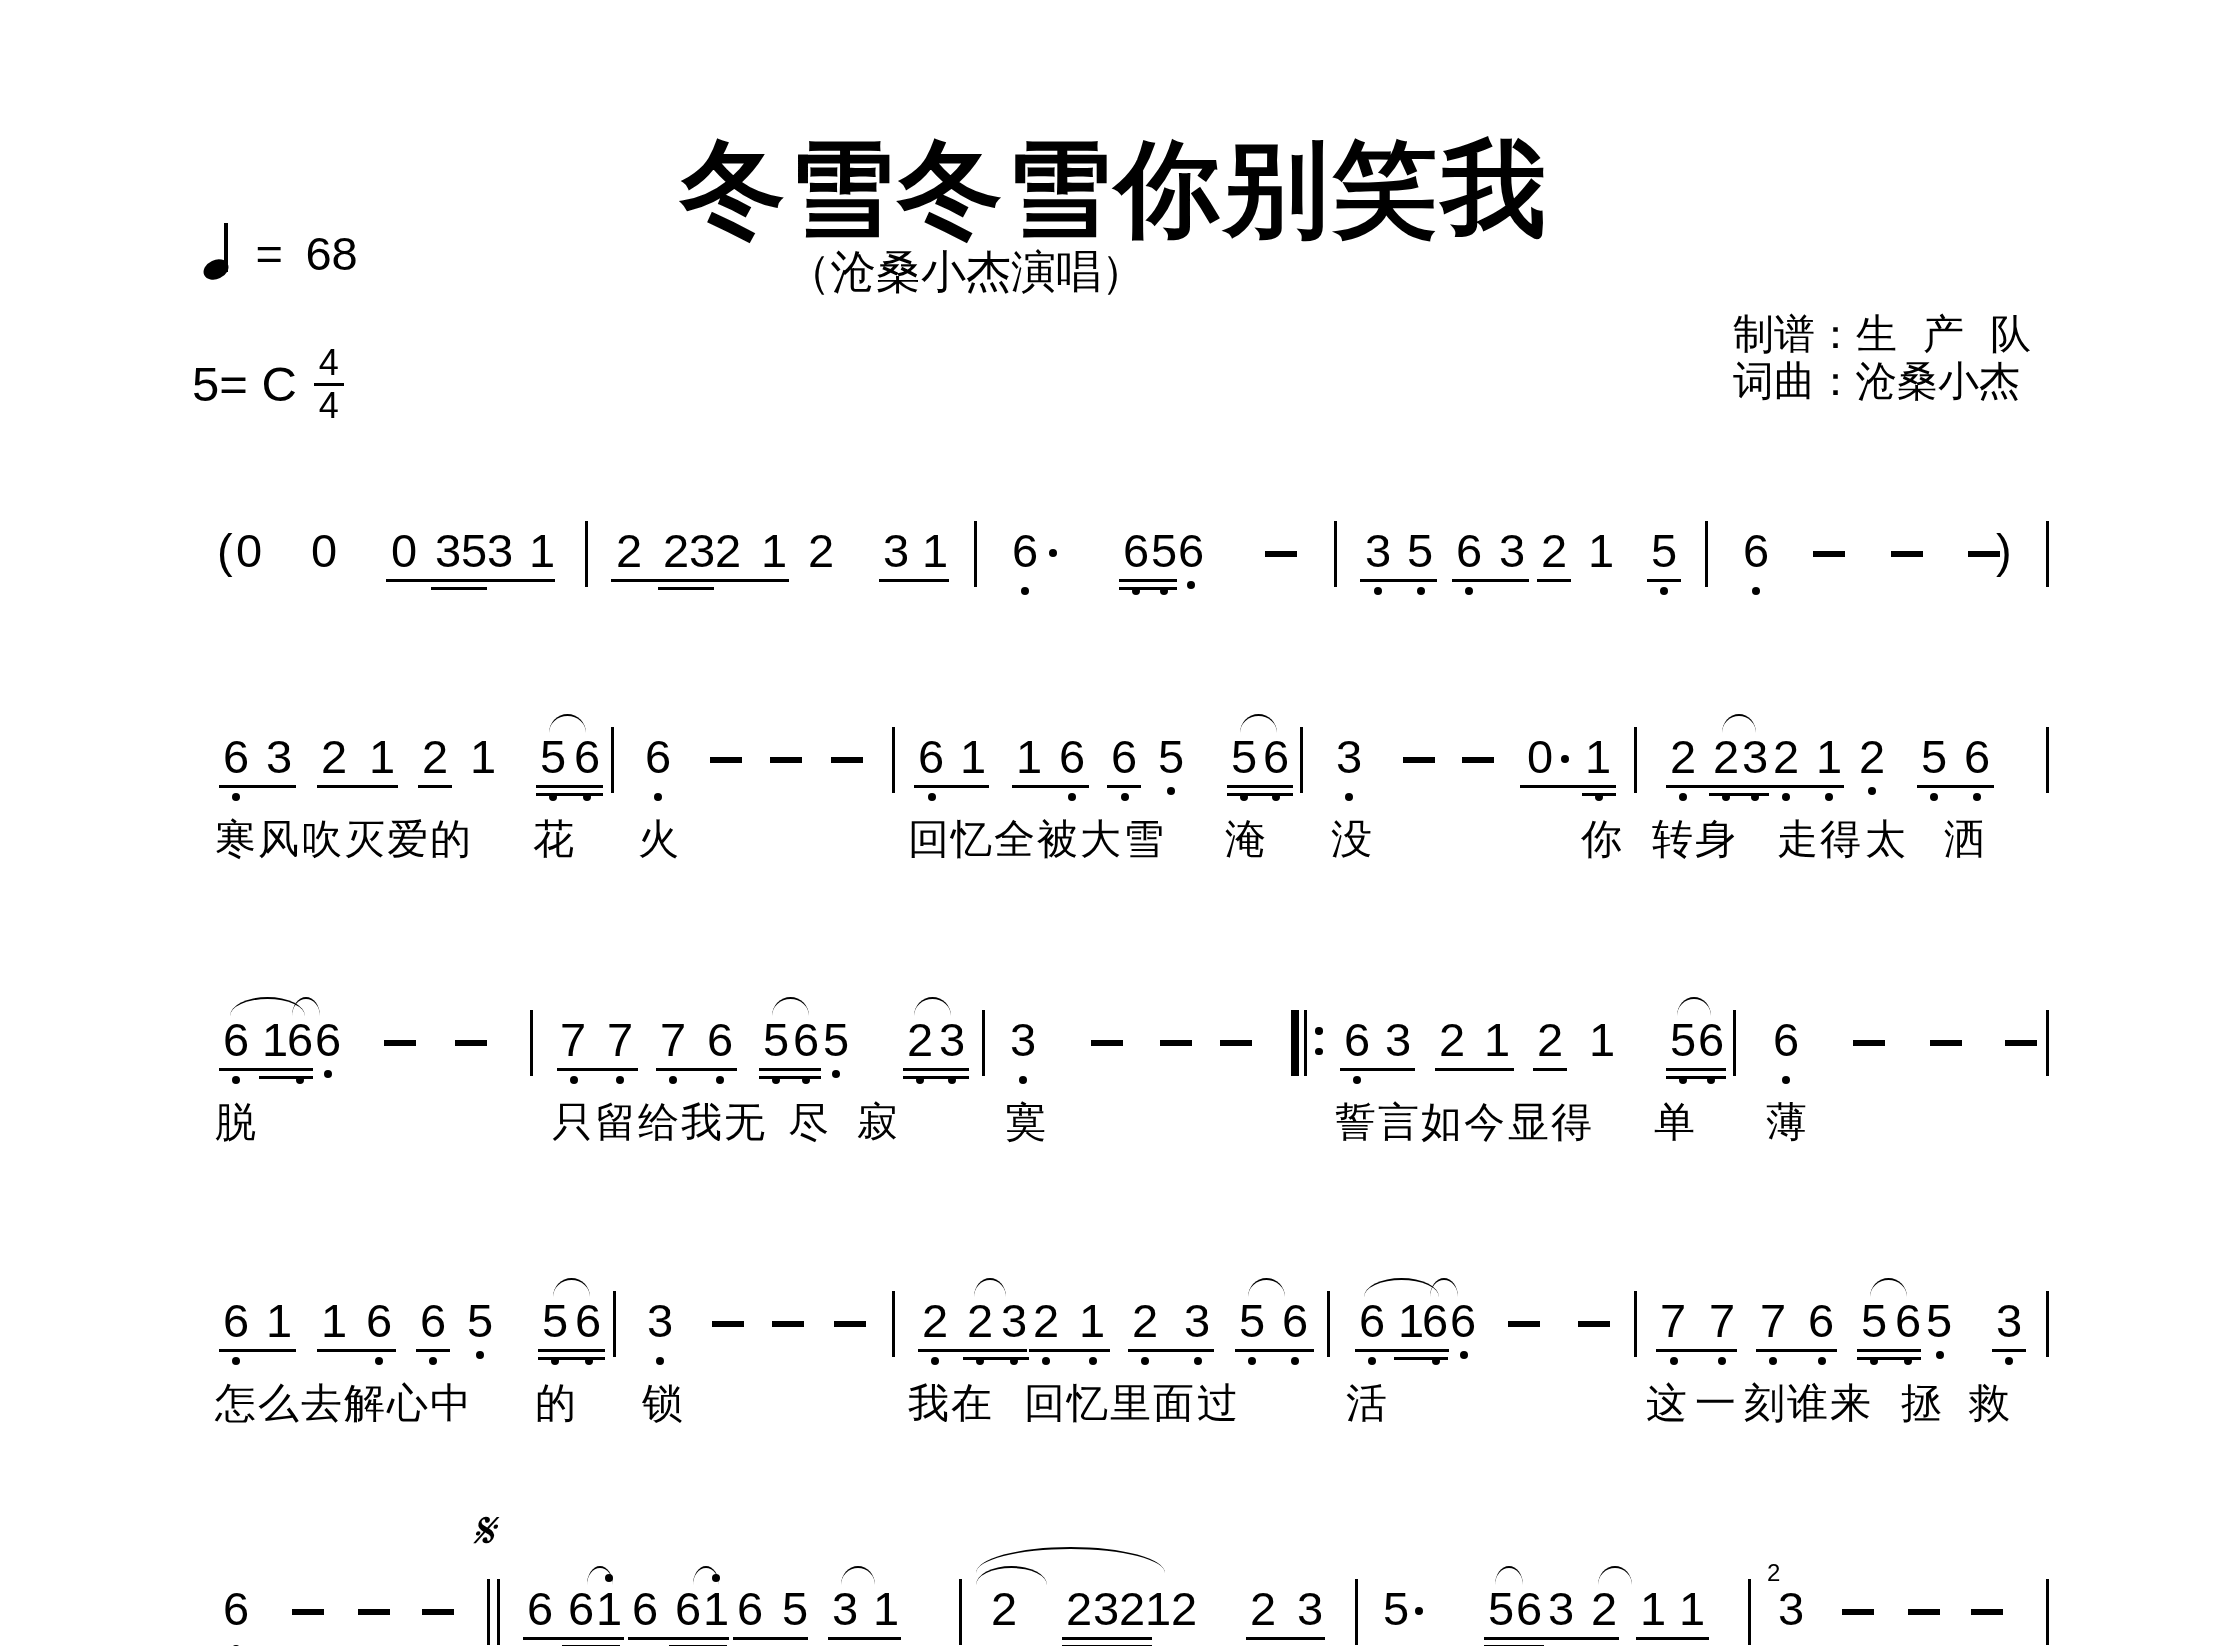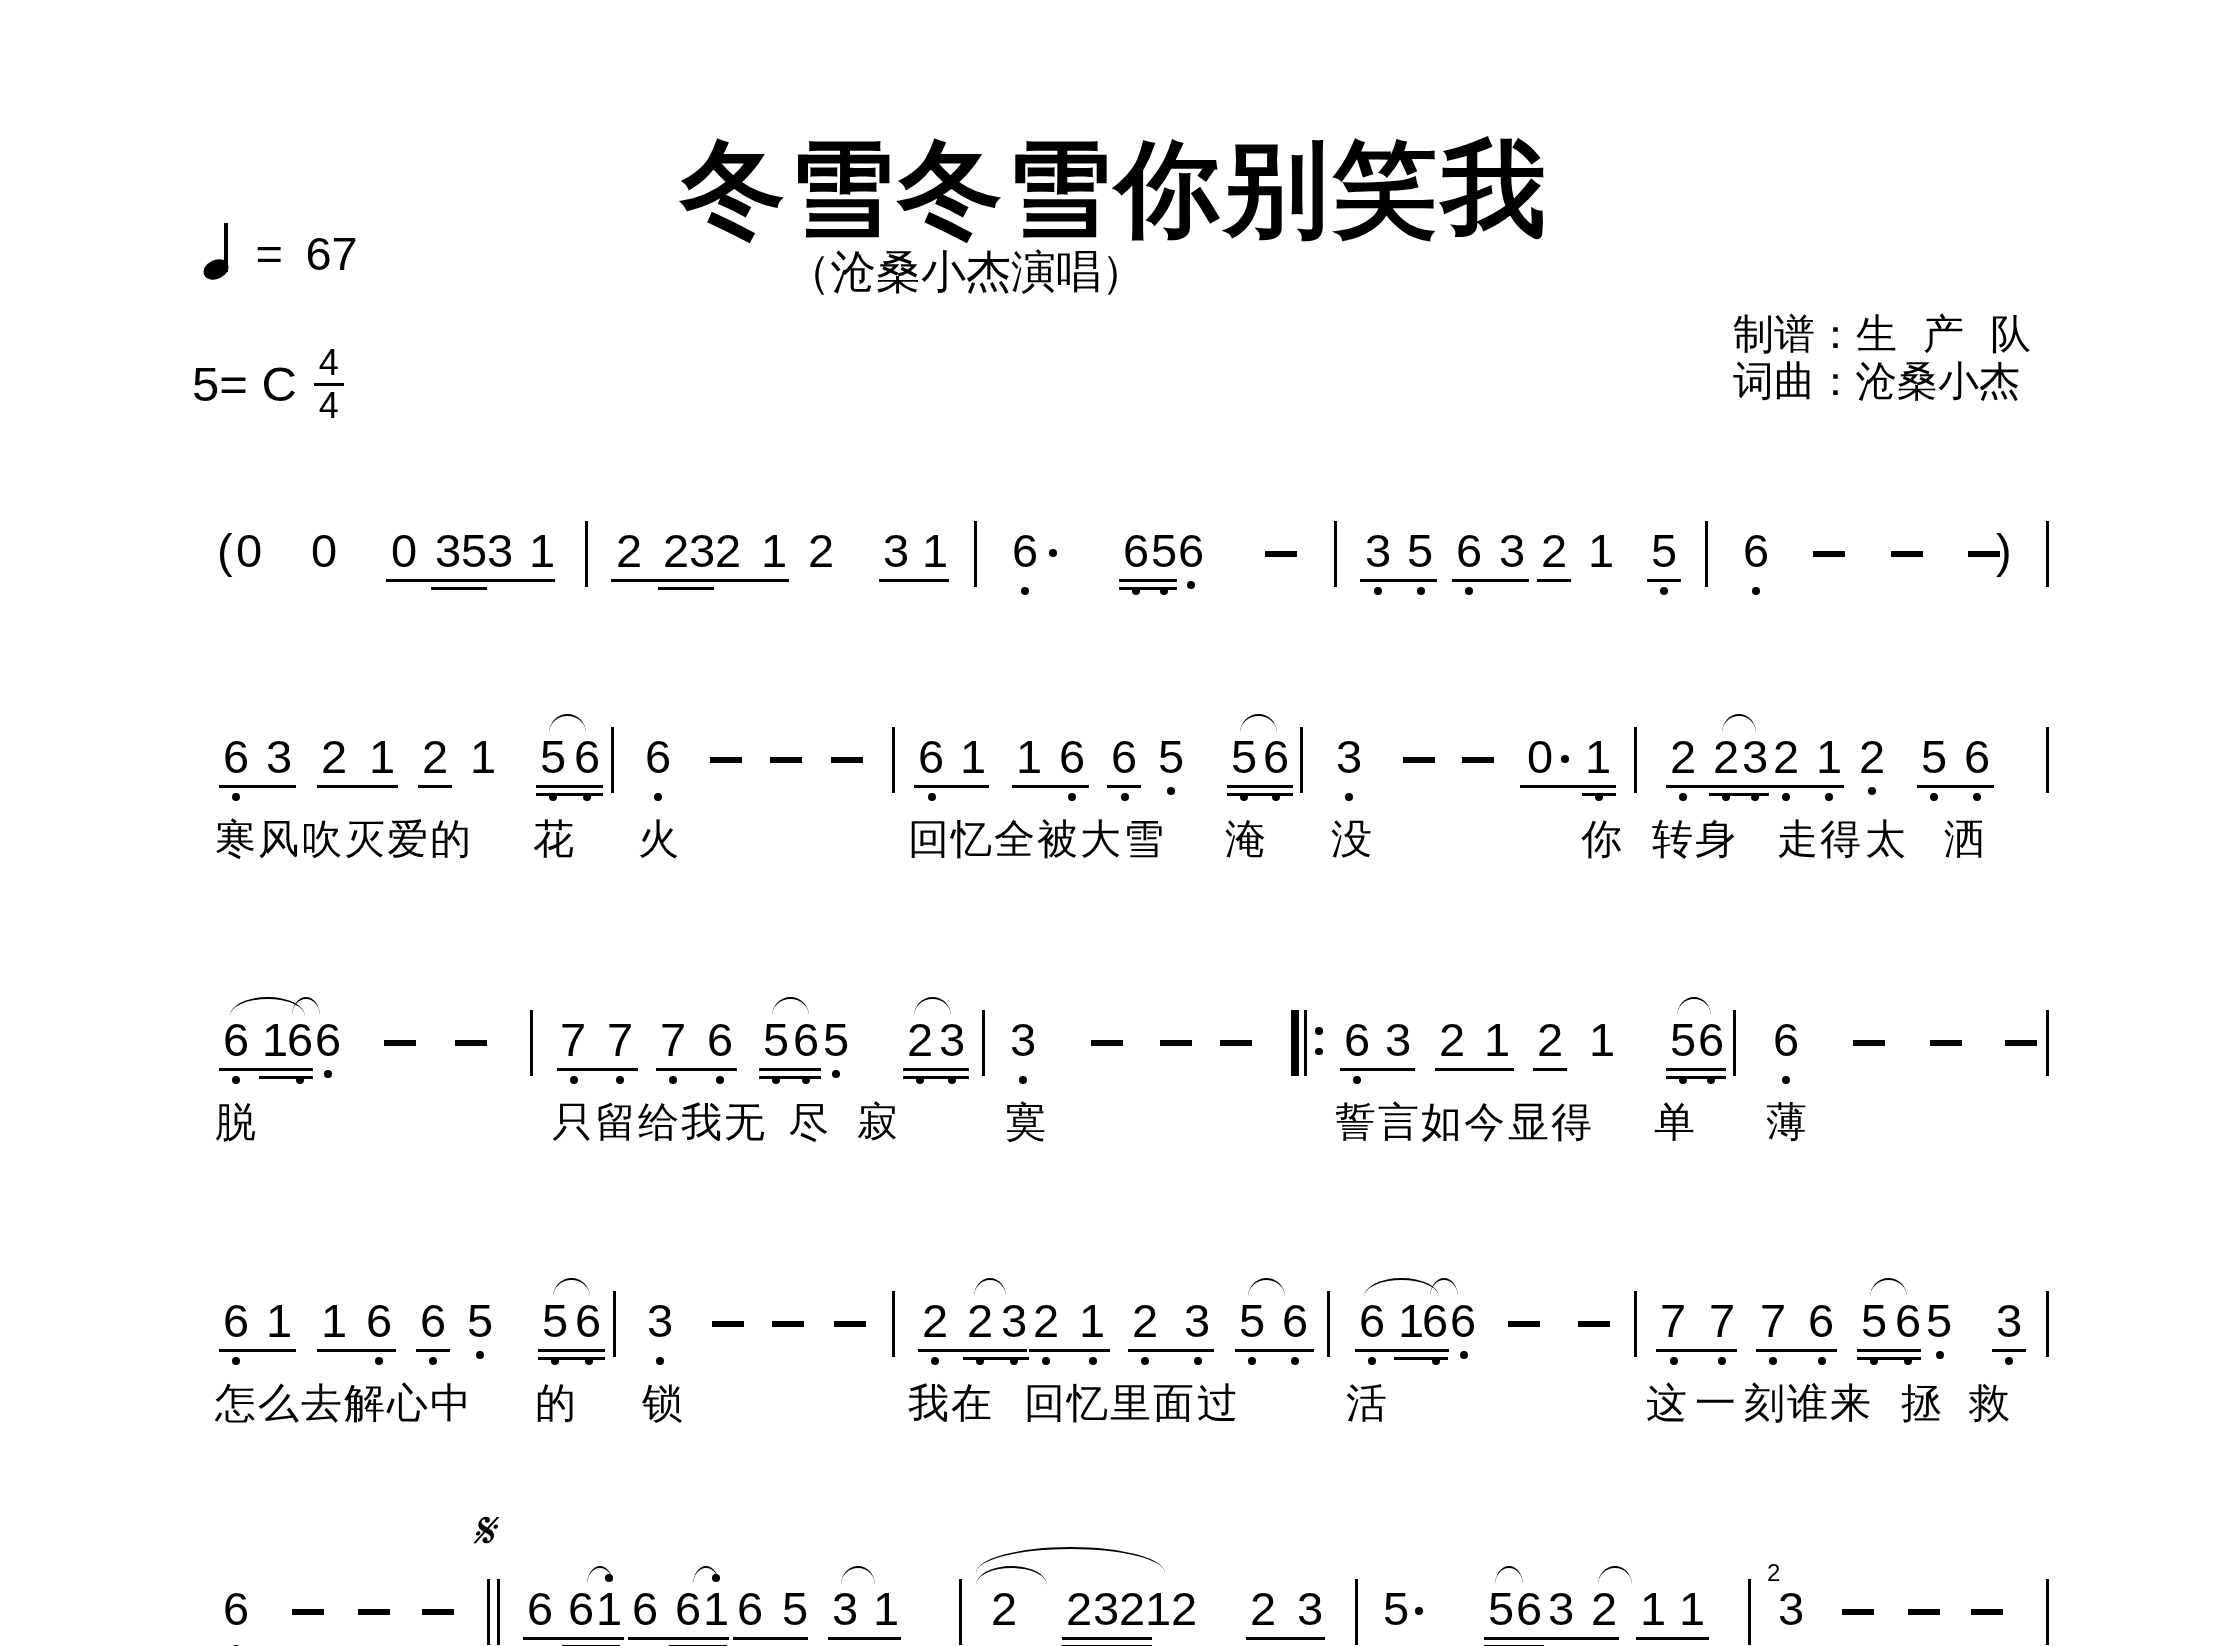--- a/index.html
+++ b/index.html
@@ -37,21 +37,21 @@
 
 <div class="title">冬雪冬雪你别笑我</div>
 <div class="subtitle">（沧桑小杰演唱）</div>
 
 <div class="tempo">
   <span class="note-glyph">
       <span class="stem"></span>
       <span class="head"></span>
     </span>
   <span>=</span>
-  <span>67</span>
+  <span>68</span>
 </div>
 
 <div class="key">
   <span>5= C</span>
   <span class="timesig">
     <span>4</span>
     <span class="bar"></span>
     <span>4</span>
   </span>
 </div>

